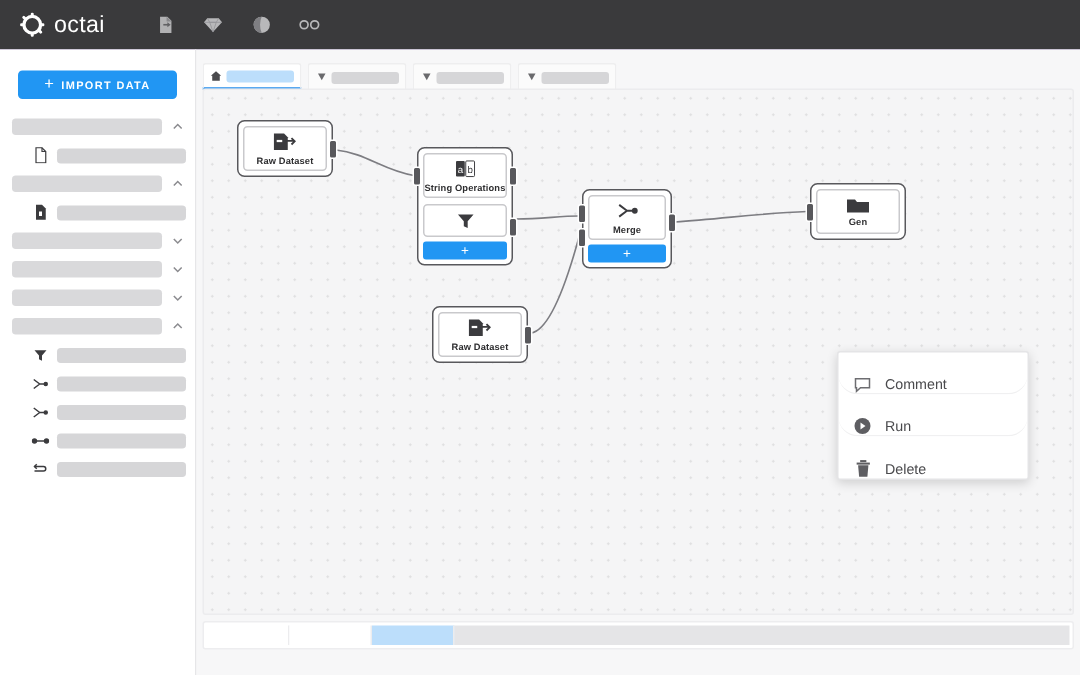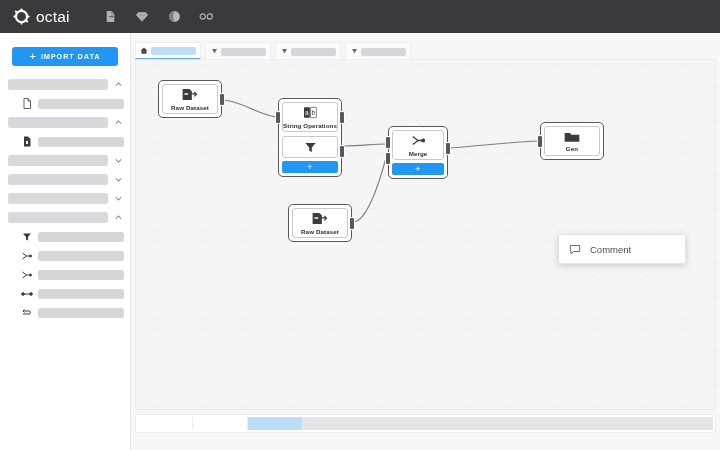--- a/index.html
+++ b/index.html
@@ -212,21 +212,21 @@
   .ctx {
     position: absolute;
     width: 128px;
     background: #ffffff;
     border: 1px solid #e4e4e6;
     border-radius: 2px;
     box-shadow: 0 2px 7px rgba(0,0,0,.16);
     overflow: hidden;
   }
   .ctx-item {
-    display: flex; align-items: center;
+    display: flex; align-items: flex-end;
     height: 28px;
     padding-left: 10px;
     gap: 9px;
     cursor: pointer;
     border-bottom: 1px solid #f0f0f1;
     border-radius: 13px;
   }
   .ctx-item:last-child { border-bottom: none; }
   .ctx-icon { width: 12px; display:flex; align-items:center; justify-content:center; flex:none;}
   .ctx-icon svg { display:block; }
@@ -558,20 +558,39 @@
 
         <div class="ctx" style="left:422px; top:174px;">
           <div class="ctx-item">
             <span class="ctx-icon">
               <svg width="12" height="11" viewBox="0 0 18 16" fill="none" stroke="#6d6d71" stroke-width="1.5">
                   <path d="M2 2h14v9H7l-4 3.5V11H2z"></path>
                 </svg>
             </span>
             <span class="ctx-label">Comment</span>
           </div>
+          <div class="ctx-item">
+            <span class="ctx-icon">
+              <svg width="12" height="12" viewBox="0 0 18 18">
+                  <circle cx="9" cy="9" r="8" fill="#5e5e62"></circle>
+                  <path d="M7 5.4l5 3.6-5 3.6z" fill="#fff"></path>
+                </svg>
+            </span>
+            <span class="ctx-label">Run</span>
+          </div>
+          <div class="ctx-item">
+            <span class="ctx-icon">
+              <svg width="11" height="13" viewBox="0 0 16 18">
+                  <rect x="5" y="0.6" width="6" height="2" fill="#5e5e62"></rect>
+                  <rect x="1.6" y="3" width="12.8" height="2" fill="#5e5e62"></rect>
+                  <path d="M3 5.6h10l-1 11.2H4z" fill="#5e5e62"></path>
+                </svg>
+            </span>
+            <span class="ctx-label">Delete</span>
+          </div>
         </div>
 
       </div>
 
       <div class="bottombar">
         <div class="bb-seg white" style="width:55px;"></div>
         <div class="bb-seg white" style="width:55px;"></div>
         <div class="bb-seg active" style="width:55px;"></div>
         <div class="bb-seg rest"></div>
       </div>

